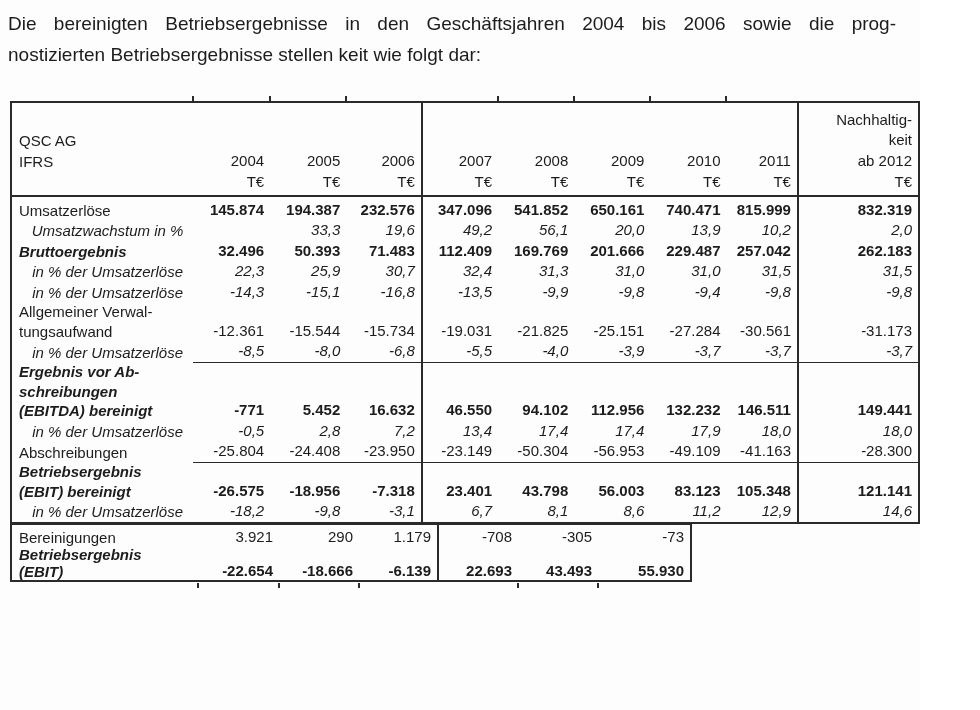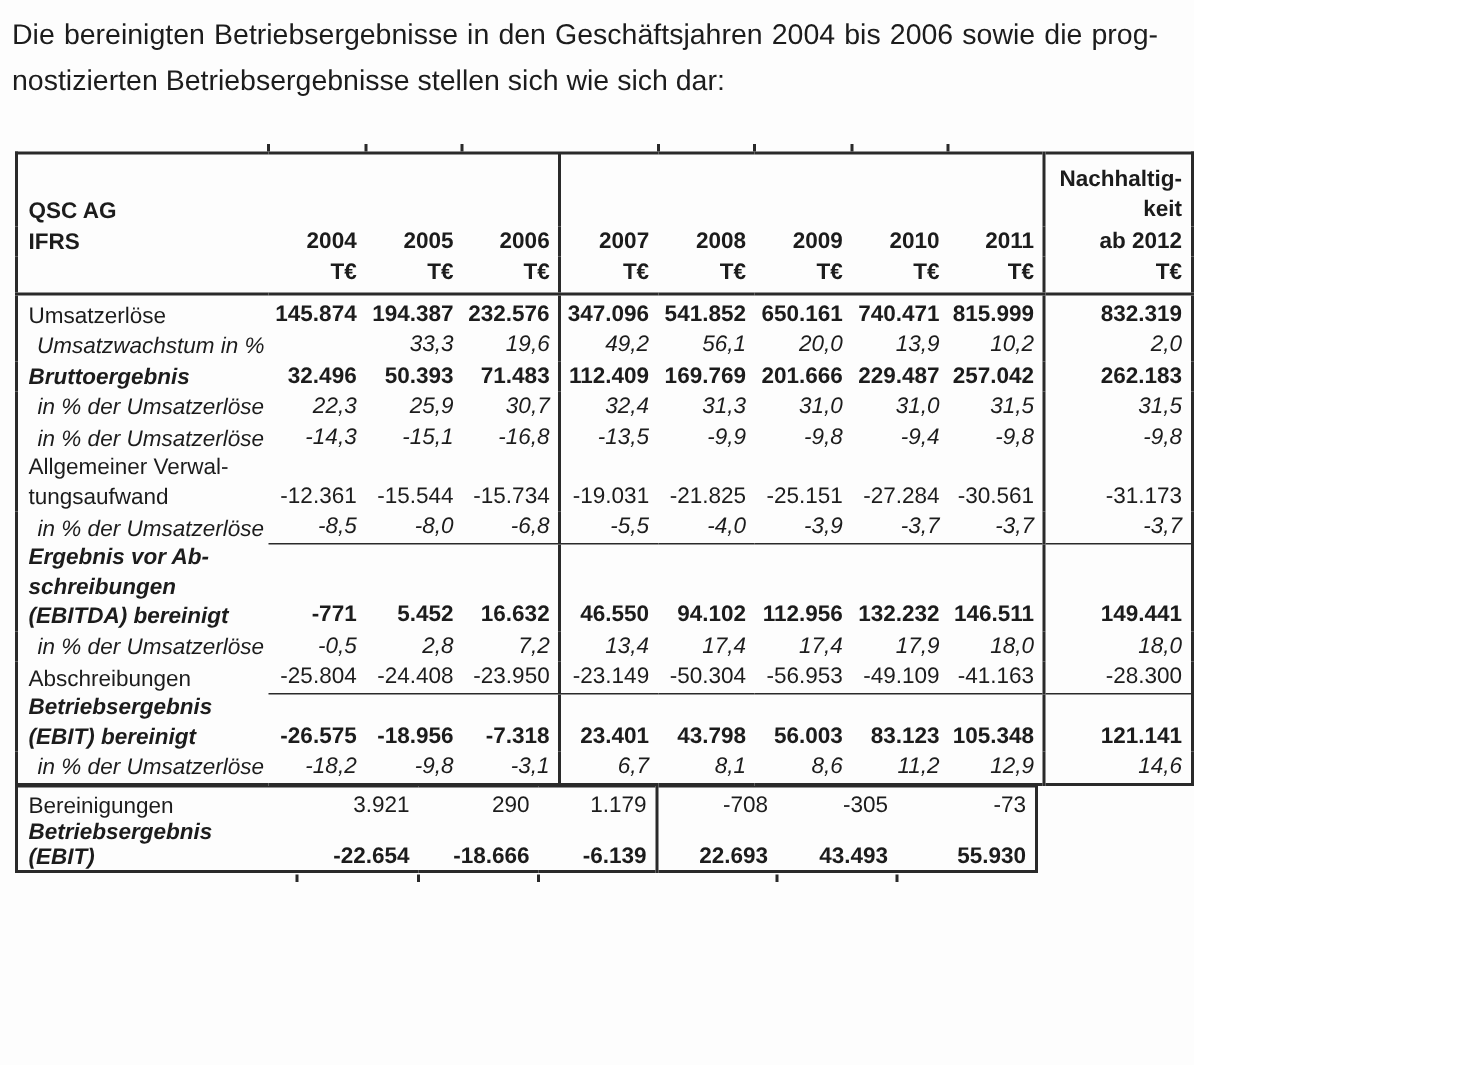--- a/index.html
+++ b/index.html
@@ -1,59 +1,59 @@
 <!DOCTYPE html>
 <html><head>
 <meta charset="utf-8">
 <style>
   :root{
     --ink:#1c1c1c;
     --line:#2a2a2a;
   }
   html,body{margin:0;padding:0;background:#ffffff;}
   .page{
-    width:796px;height:710px;background:#fdfdfd;position:relative;
+    width:920px;height:710px;background:#fdfdfd;position:relative;
     font-family:"Liberation Sans", sans-serif;color:var(--ink);overflow:visible;
   }
   .intro{margin:0;padding:8px 24px 0 8px;font-size:19px;line-height:31px;}
   .intro .l1{display:block;text-align:justify;text-align-last:justify;white-space:normal;}
   .intro .l2{display:block;text-align:left;}
   .tablewrap{margin:31px 0 0 10px;}
   table.t{border-collapse:collapse;table-layout:fixed;font-size:15px;color:var(--ink);}
   table.box1{border:2px solid var(--line);}
   table.box2{border:2px solid var(--line);border-top:1px solid var(--line);}
   .t td{
     position:relative;vertical-align:bottom;white-space:nowrap;
     line-height:19.5px;padding:0;overflow:visible;
   }
   .box2 td{line-height:17px;margin-top:36px;}
   .t td.lab{text-align:left;padding-left:7px;}
   .t td.num{text-align:right;padding-right:6px;padding-bottom:1px;}
-  .t thead td{font-weight:bold;}
+  .t thead td{font-weight:normal;}
   .t thead tr.rowA td{height:26px;}
   .t thead tr.units td{border-bottom:2px solid var(--line);padding-bottom:3px;padding-top:1px;}
   .t tbody tr:first-child td{padding-top:3px;}
   .dl{border-left:2px solid var(--line);}
   tr.u td.num{border-bottom:1px solid var(--line);}
   tr.vb td.num{font-weight:bold;}
   tr.lb td.lab{font-weight:bold;font-style:italic;}
   tr.i td{font-style:italic;}
   tr.i td.lab{padding-left:10px;text-align:center;}
   sup{font-size:10px;line-height:0;vertical-align:super;}
   .tick::before{content:"";position:absolute;top:-7px;left:-1px;width:2px;height:5px;background:var(--line);}
   .btick::after{content:"";position:absolute;bottom:-8px;left:-1px;width:2px;height:5px;background:var(--line);}
 </style>
 </head>
 <body>
 
 <div class="page">
 
   <p class="intro">
     <span class="l1">Die bereinigten Betriebsergebnisse in den Geschäftsjahren 2004 bis 2006 sowie die prog-</span>
-    <span class="l2">nostizierten Betriebsergebnisse stellen sich wie sich dar:</span>
+    <span class="l2">nostizierten Betriebsergebnisse stellen keit wie folgt dar:</span>
   </p>
 
   <div class="tablewrap">
     <table class="t box1">
       <colgroup>
         <col style="width:187px">
           <col style="width:81px">
           <col style="width:80px">
           <col style="width:79px">
         <col style="width:80px">

